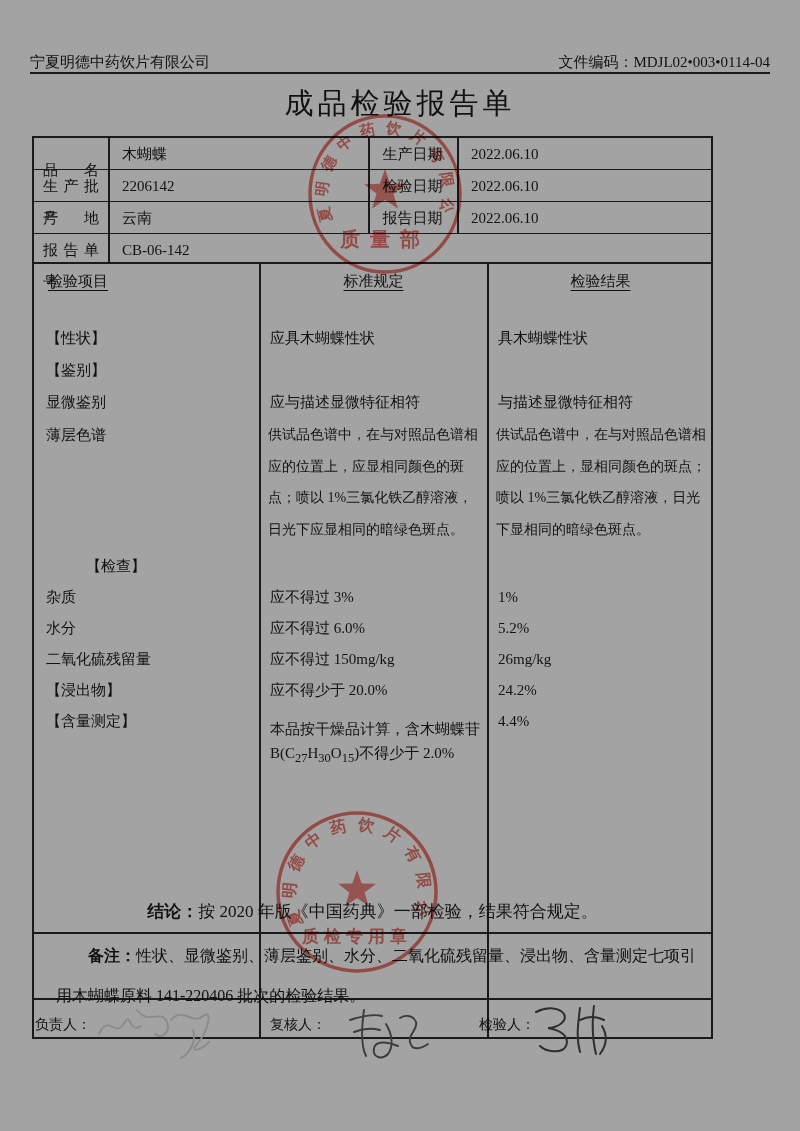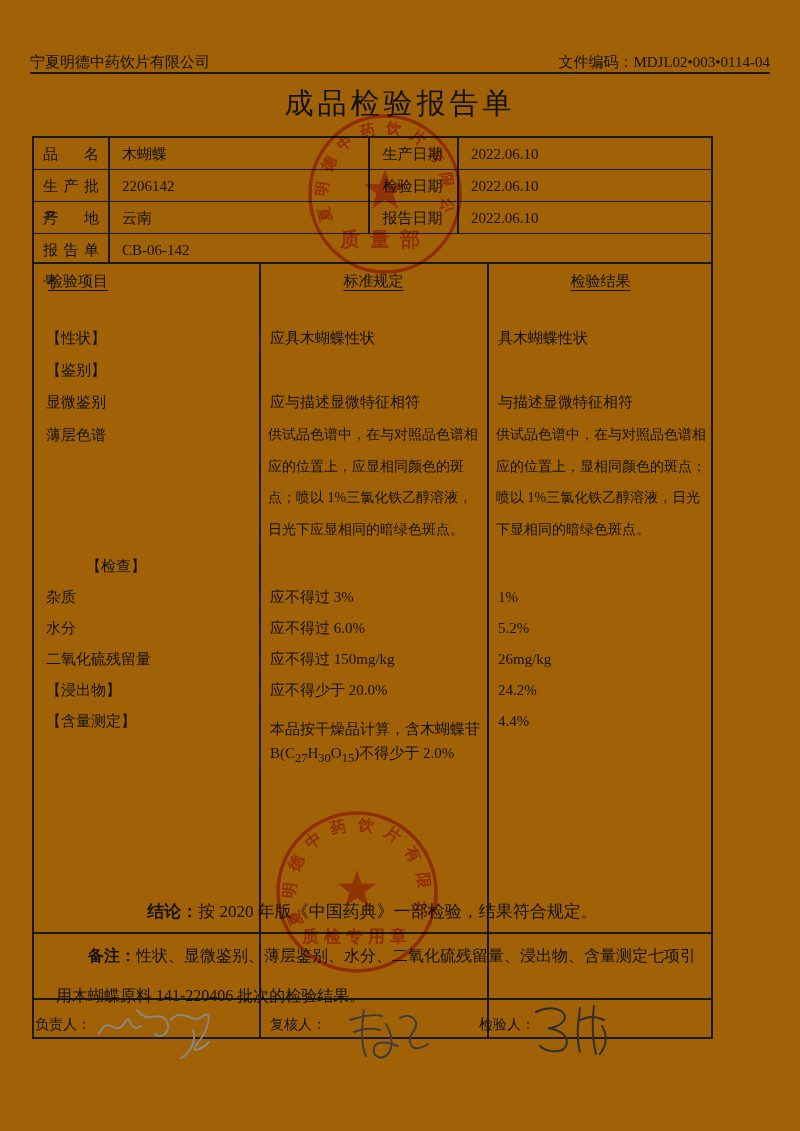--- a/index.html
+++ b/index.html
@@ -1,17 +1,17 @@
 <!DOCTYPE html>
 <html><head>
 <meta charset="utf-8">
 <style>
   html,body{margin:0;padding:0;background:#888;}
   .page{
-    position:relative;width:800px;height:1131px;background:#a16207;
+    position:relative;width:800px;height:1131px;background:#a3a3a3;
     font-family:"Liberation Serif","DejaVu Serif",serif;color:#111;overflow:hidden;
     margin:0 auto;
   }
   .abs{position:absolute;}
   .nowrap{white-space:nowrap;}
   
   .company{left:30px;top:53px;font-size:15px;}
   .doccode{right:30px;top:53px;font-size:15px;text-align:right;}
   .rule{left:30px;top:72px;width:740px;height:2px;background:#1a1a1a;}
   .title{left:0;top:84px;width:800px;text-align:center;font-size:29px;font-weight:normal;letter-spacing:4px;}
@@ -53,21 +53,21 @@
   <div class="abs title">成品检验报告单</div>
 
   <div class="abs box info-table">
     <div class="hline" style="top:30.5px;width:677px;"></div>
     <div class="hline" style="top:62.5px;width:677px;"></div>
     <div class="hline" style="top:94.5px;width:677px;"></div>
     <div class="vline" style="left:74px;"></div>
     <div class="vline" style="left:334px;height:95px;bottom:auto;"></div>
     <div class="vline" style="left:423px;height:95px;bottom:auto;"></div>
 
-    <div class="info-cell info-label" style="top:0;">品名</div>
+    <div class="info-cell info-label" style="top:16px;">品名</div>
     <div class="info-cell info-value nowrap" style="top:0;">木蝴蝶</div>
     <div class="info-cell date-label" style="top:0;">生产日期</div>
     <div class="info-cell date-value nowrap" style="top:0;">2022.06.10</div>
 
     <div class="info-cell info-label" style="top:32px;">生产批号</div>
     <div class="info-cell info-value nowrap" style="top:32px;">2206142</div>
     <div class="info-cell date-label" style="top:32px;">检验日期</div>
     <div class="info-cell date-value nowrap" style="top:32px;">2022.06.10</div>
 
     <div class="info-cell info-label" style="top:64px;">产地</div>

